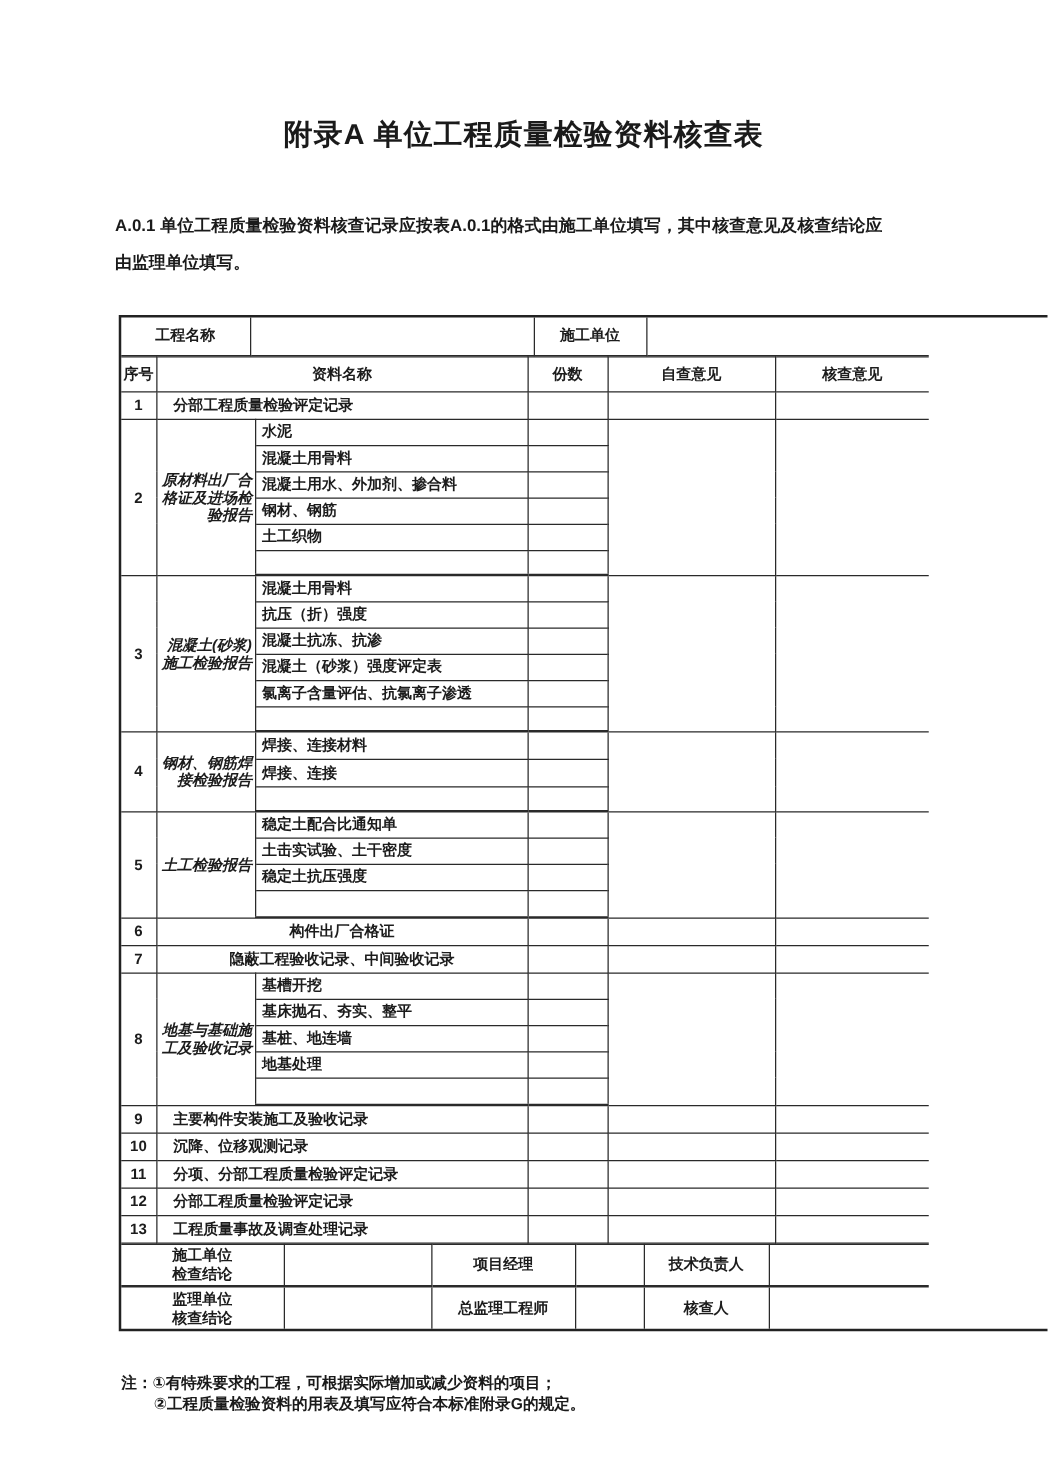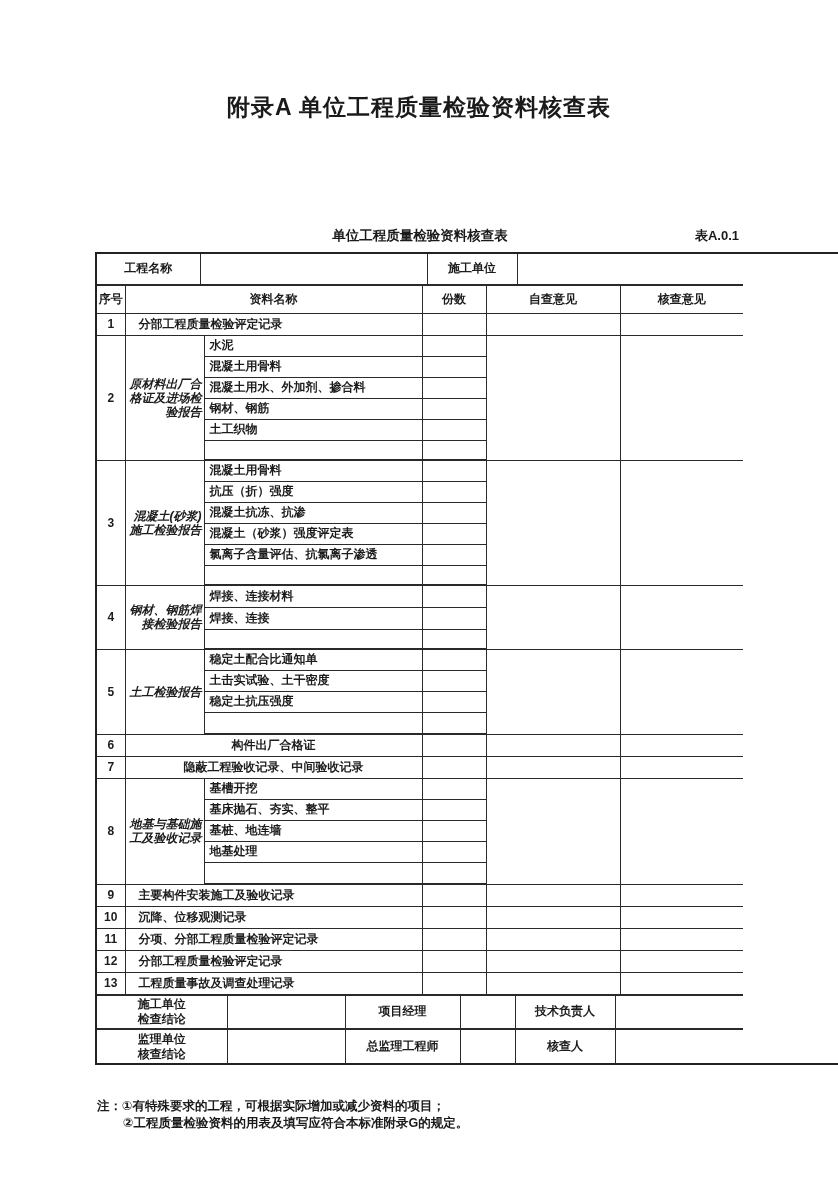--- a/index.html
+++ b/index.html
@@ -44,25 +44,22 @@
   .notes { position: absolute; top: 1066px; left: 97px; font-size: 12.5px; font-weight: 600; line-height: 17px; margin-top: 32px; }
   .notes .indent { margin-left: 26px; }
 </style>
 </head>
 <body>
 
 <div class="doc">
 
   <div class="title">附录A 单位工程质量检验资料核查表</div>
 
-
-  <div class="caption-row">
-    <div class="caption">单位工程质量检验资料核查表</div>
-    <div class="table-no">表A.0.1</div>
-  </div>
+  <div class="intro">A.0.1 单位工程质量检验资料核查记录应按表A.0.1的格式由施工单位填写，其中核查意见及核查结论应由监理单位填写。</div>
+
 
   <div class="sheet">
 
     <table class="first">
       <colgroup>
           <col style="width:103px">
           <col style="width:227px">
           <col style="width:90px">
           <col style="width:226px">
         </colgroup>

